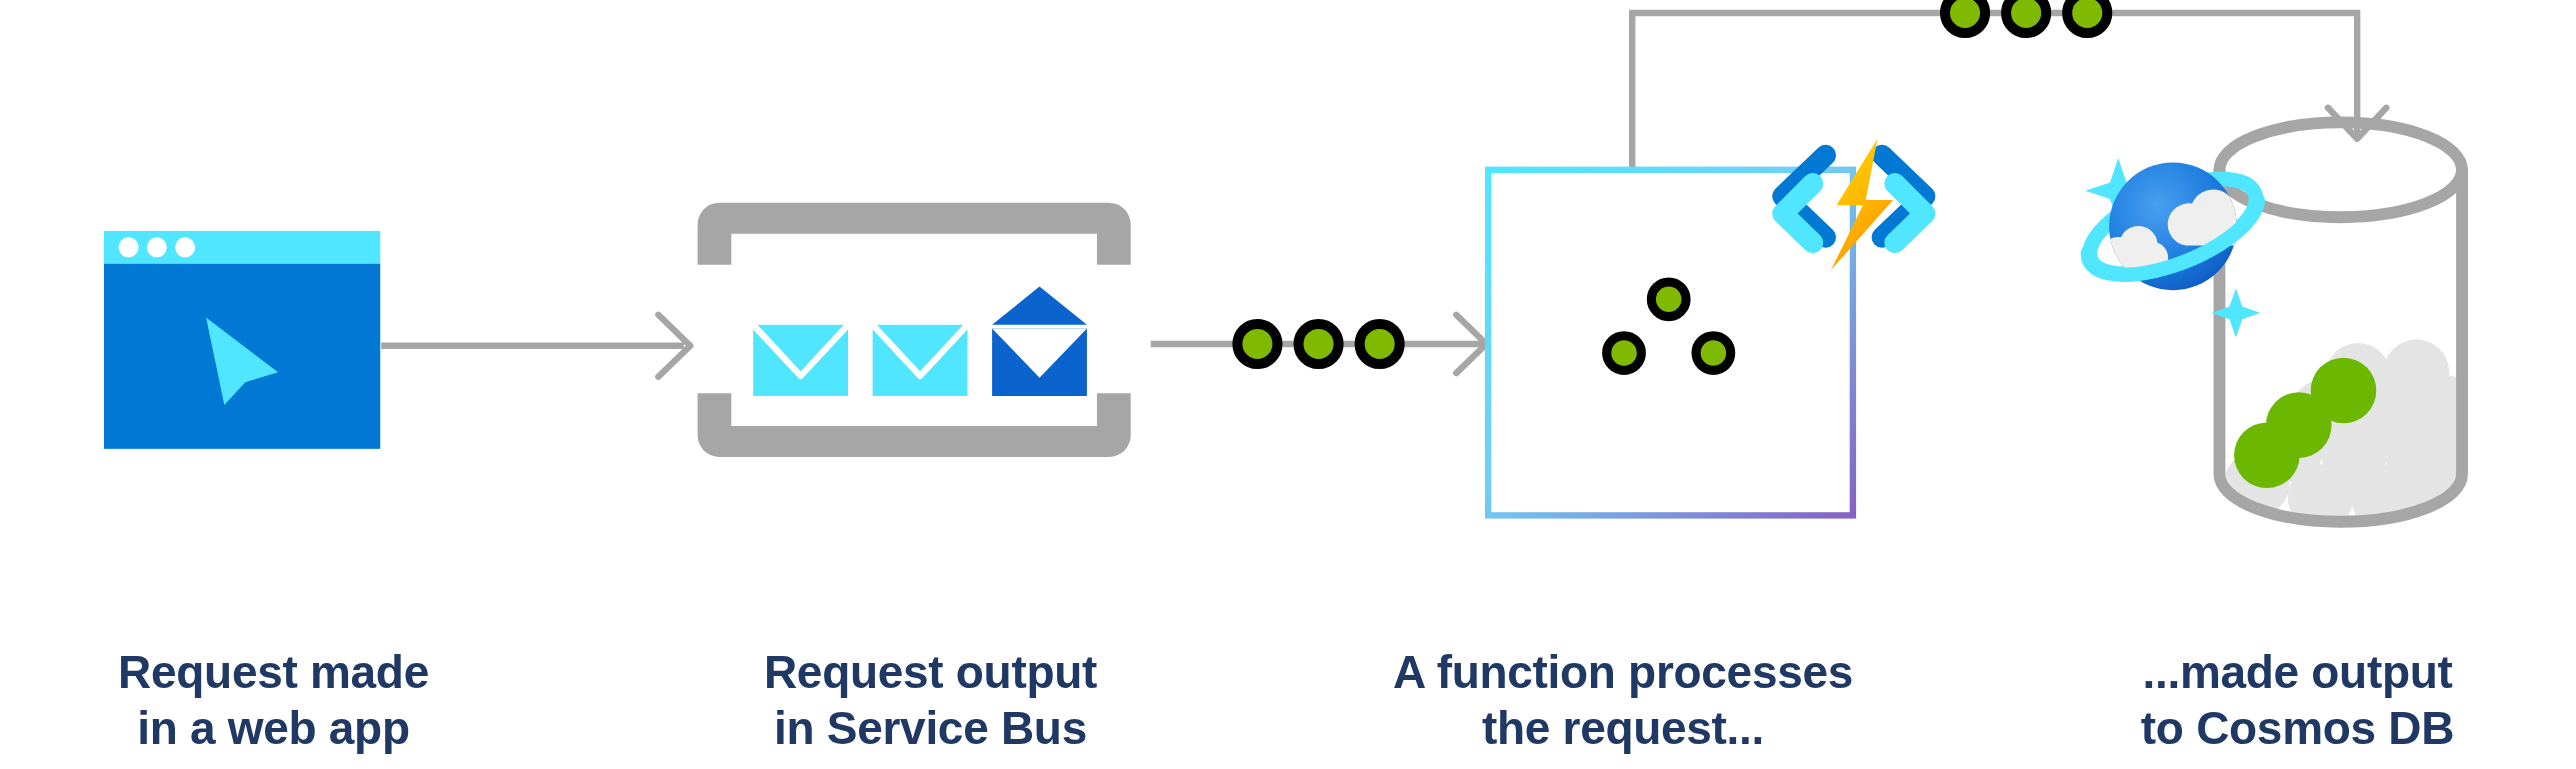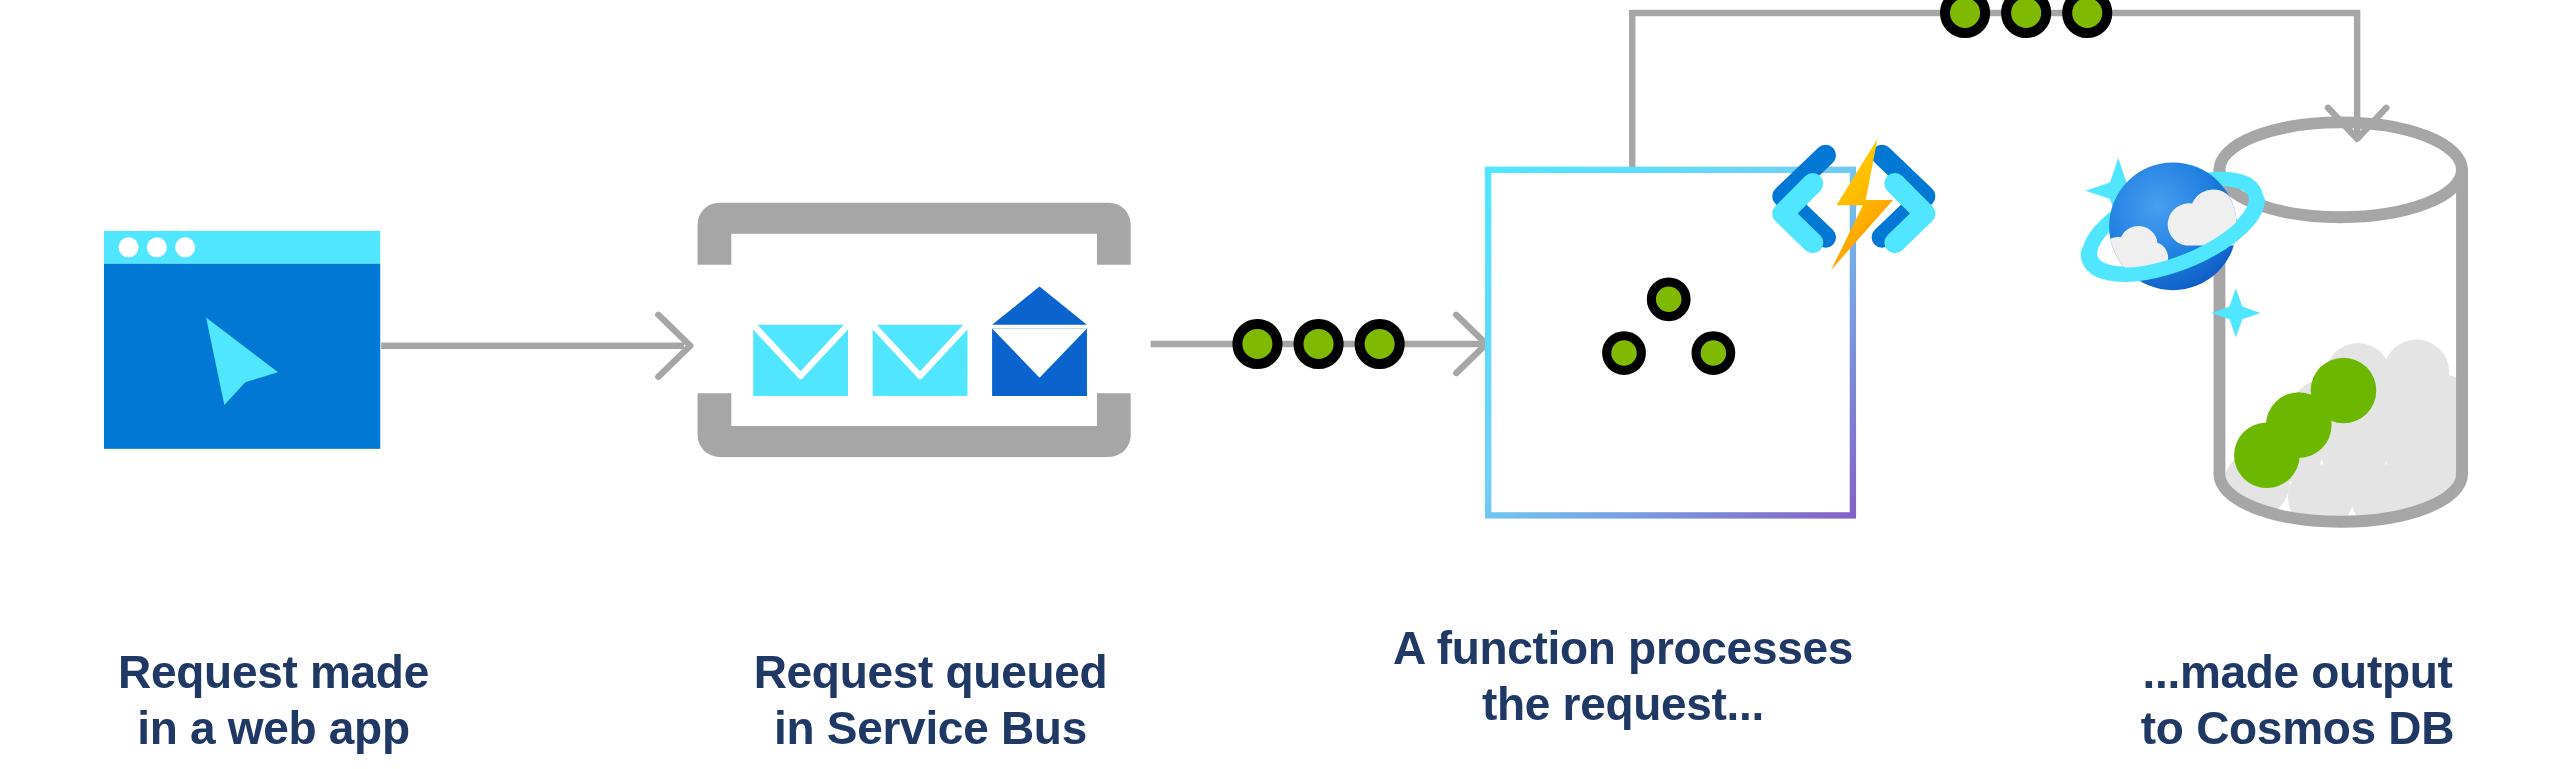--- a/index.html
+++ b/index.html
@@ -34,21 +34,21 @@
     color: #1f3864;
     font-family: "Liberation Sans", sans-serif;
     font-size: 46px;
     font-weight: bold;
     line-height: 1.22;
     letter-spacing: -0.3px;
     white-space: pre-line;
   }
   #caption-webapp   { left: 0px;    top: 644px; width: 547px; }
   #caption-servicebus { left: 657px;  top: 644px; width: 547px; }
-  #caption-function { left: 1322px; top: 620px; width: 602px; }
+  #caption-function { left: 1322px; top: 644px; width: 602px; }
   #caption-cosmos   { left: 2024px; top: 644px; width: 547px; }
 </style>
 </head>
 <body>
 
 <div id="diagram-root">
 
   <svg id="flow-svg" viewBox="0 0 2825 844" xmlns="http://www.w3.org/2000/svg" aria-hidden="true">
     <defs>
       <linearGradient id="fnBoxGrad" x1="0" y1="0" x2="1" y2="1">
@@ -185,21 +185,21 @@
           <path d="M2326 260 a21 21 0 0 1 40 6 a17 17 0 0 1 -3 33 h-44 a19 19 0 0 1 7 -39 Z" fill="#efefef"></path>
         </g>
         <path d="M2290 276 a97 40 -22 0 0 186 -56" fill="none" stroke="#50e6ff" stroke-width="16" stroke-linecap="round"></path>
       </g>
     </g>
   </svg>
 
   <div class="step-caption" id="caption-webapp">Request made
 in a web app</div>
 
-  <div class="step-caption" id="caption-servicebus">Request queued
+  <div class="step-caption" id="caption-servicebus">Request output
 in Service Bus</div>
 
   <div class="step-caption" id="caption-function">A function processes
 the request...</div>
 
   <div class="step-caption" id="caption-cosmos">...made output
 to Cosmos DB</div>
 
 </div>
 

